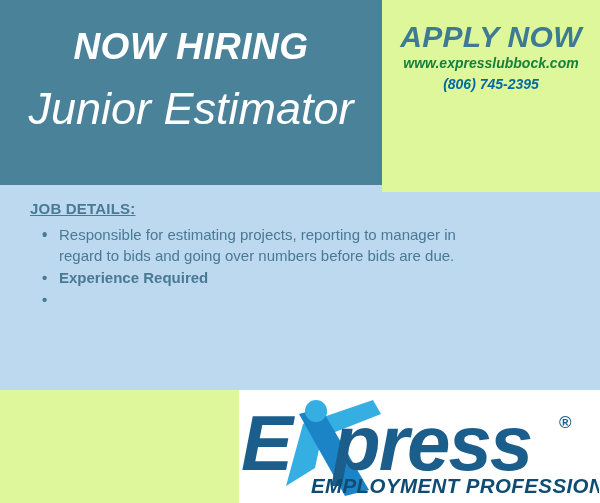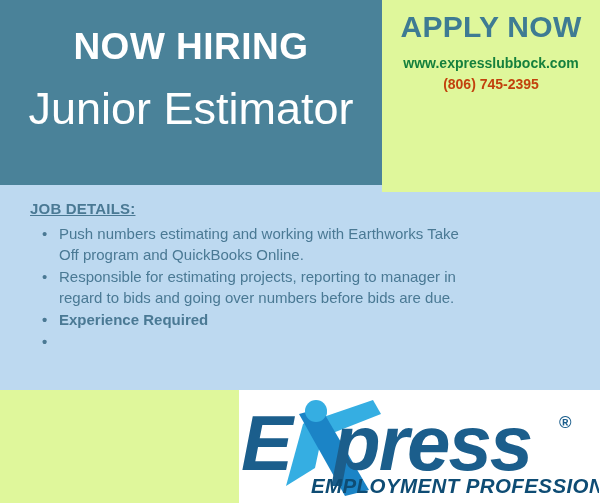--- a/index.html
+++ b/index.html
@@ -6,21 +6,21 @@
   html,body { width:600px; height:503px; }
   body {
     font-family:"Liberation Sans", sans-serif;
     background:#ffffff;
     overflow:hidden;
     position:relative;
   }
   .flyer { position:relative; width:600px; height:503px; }
 
   
-  .top-band { position:absolute; left:0; top:0; width:600px; height:192px; }
+  .top-band { position:absolute; left:0; top:0; width:600px; height:192px;font-style:italic; }
   .hero {
     position:absolute; left:0; top:0; width:382px; height:185px;
     background:#4A8299;
   }
   .hero-title {
     position:absolute; left:0; top:28px; width:382px;
     text-align:center;
     color:#FFFFFF;
     font-size:37px;
     font-weight:bold;
@@ -34,40 +34,40 @@
     font-size:45px;
     font-weight:normal;
     line-height:1.05;
     white-space:nowrap;
   }
   .apply-panel {
     position:absolute; left:382px; top:0; width:218px; height:192px;
     background:#DFF79B;
   }
   .apply-title {
-    position:absolute; left:0; top:12px; width:218px;
+    position:absolute; left:0; top:22px; width:218px;
     text-align:center;
     color:#3E7B93;
     font-size:30px;
     font-weight:bold;
     letter-spacing:0.3px;
     line-height:1;
   }
   .apply-web {
     position:absolute; left:0; top:55px; width:218px;
     text-align:center;
     color:#15803d;
     font-size:14px;
     font-weight:bold;
     line-height:1.2;
   }
   .apply-phone {
     position:absolute; left:0; top:76px; width:218px;
     text-align:center;
-    color:#c2410c;
+    color:#0369a1;
     font-size:14px;
     font-weight:bold;
     line-height:1.2;
   }
   .green-fill-top {
     position:absolute; left:382px; top:0; width:218px; height:192px;
     background:#DFF79B;
     z-index:-1;
   }
   .hero-gap {
@@ -143,21 +143,20 @@
     </div>
 
   </div>
 
   <div class="details">
     <div class="details-heading">JOB DETAILS:</div>
 
     <ul class="bullet-list">
       <li>
         <span class="dot">•</span>
-        <span>Push numbers estimating and working with Earthworks Take Off program and QuickBooks Online.</span>
       </li>
       <li>
         <span class="dot">•</span>
         <span>Responsible for estimating projects, reporting to manager in regard to bids and going over numbers before bids are due.</span>
       </li>
       <li class="strong">
         <span class="dot">•</span>
         <span>Experience Required</span>
       </li>
       <li class="strong">

